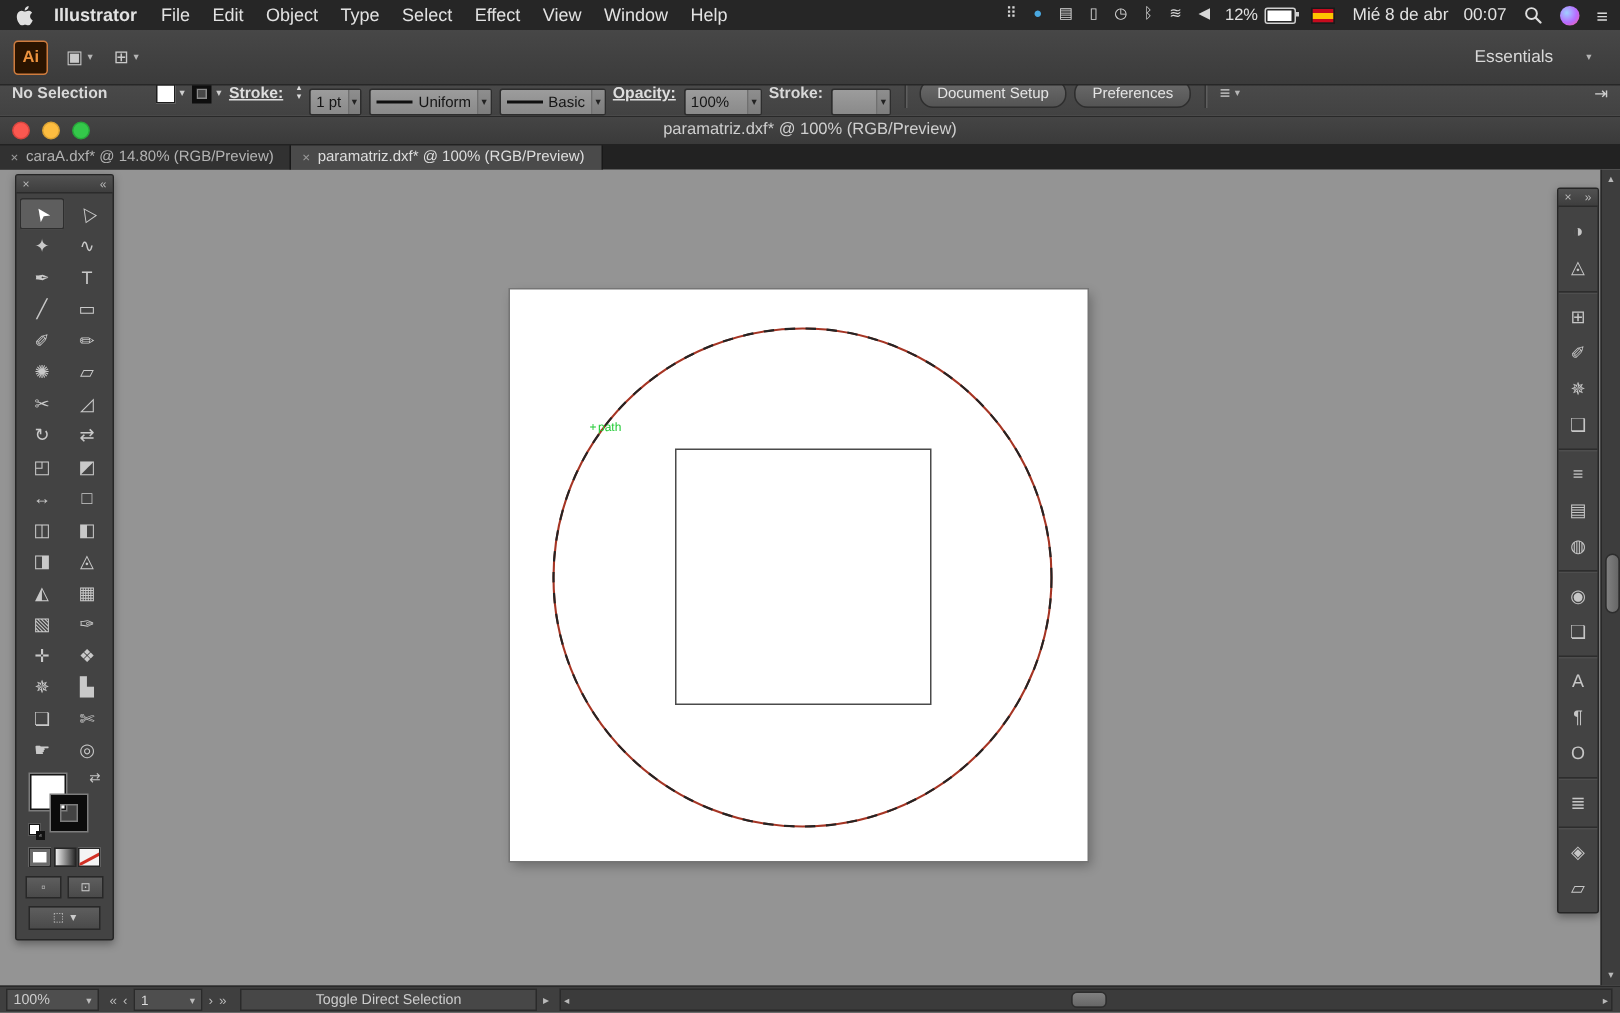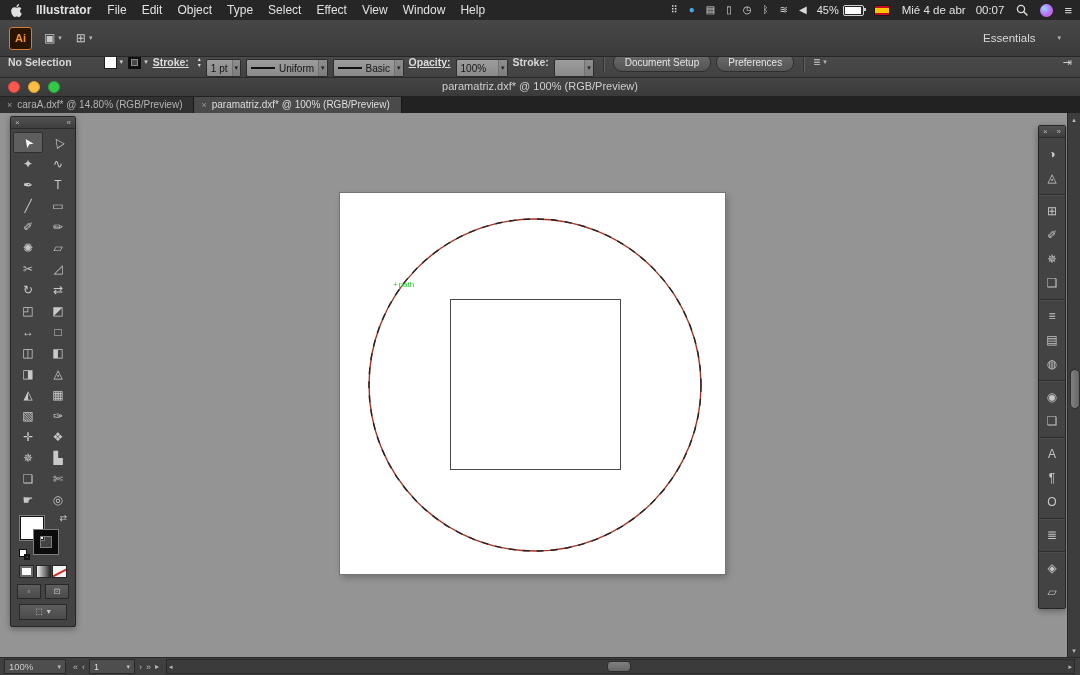--- a/index.html
+++ b/index.html
@@ -170,27 +170,27 @@
         <span class="mb-icon">⠿</span>
         <span class="mb-icon" style="color: rgb(74, 168, 224);">●</span>
         <span class="mb-icon">▤</span>
         <span class="mb-icon">▯</span>
         <span class="mb-icon">◷</span>
         <span class="mb-icon">ᛒ</span>
         <span class="mb-icon">≋</span>
         <span class="mb-icon">◀</span>
       </span>
     <span class="battery">
-      <span>45%</span>
+      <span>12%</span>
       <span class="battery-shape">
           <span class="battery-fill"></span>
         </span>
     </span>
     <span class="flag"></span>
-    <span class="mb-date">Mié 4 de abr</span>
+    <span class="mb-date">Mié 8 de abr</span>
     <span class="mb-time">00:07</span>
     <span class="mb-icon" style="margin-left:12px;">
       <svg width="12" height="12" viewBox="0 0 12 12">
           <circle cx="5" cy="5" r="3.6" fill="none" stroke="#ddd" stroke-width="1.3"></circle>
           <line x1="7.8" y1="7.8" x2="11" y2="11" stroke="#ddd" stroke-width="1.5" stroke-linecap="round"></line>
         </svg>
     </span>
     <span class="siri"></span>
     <span class="mb-icon" style="font-size:13px;">≡</span>
   </div>
@@ -491,20 +491,23 @@
     <span class="nav">
       <span>«</span>
       <span>‹</span>
       <span class="ab-field">
         <span>1</span>
         <span class="sb-caret">▾</span>
       </span>
       <span>›</span>
       <span>»</span>
     </span>
+    <span class="status-box">
+      <span>Toggle Direct Selection</span>
+    </span>
     <span class="status-expand">▸</span>
     <span class="h-scroll">
       <span class="h-arrow left">◂</span>
       <span class="h-thumb"></span>
       <span class="h-arrow right">▸</span>
     </span>
   </div>
 
 </div>
 

